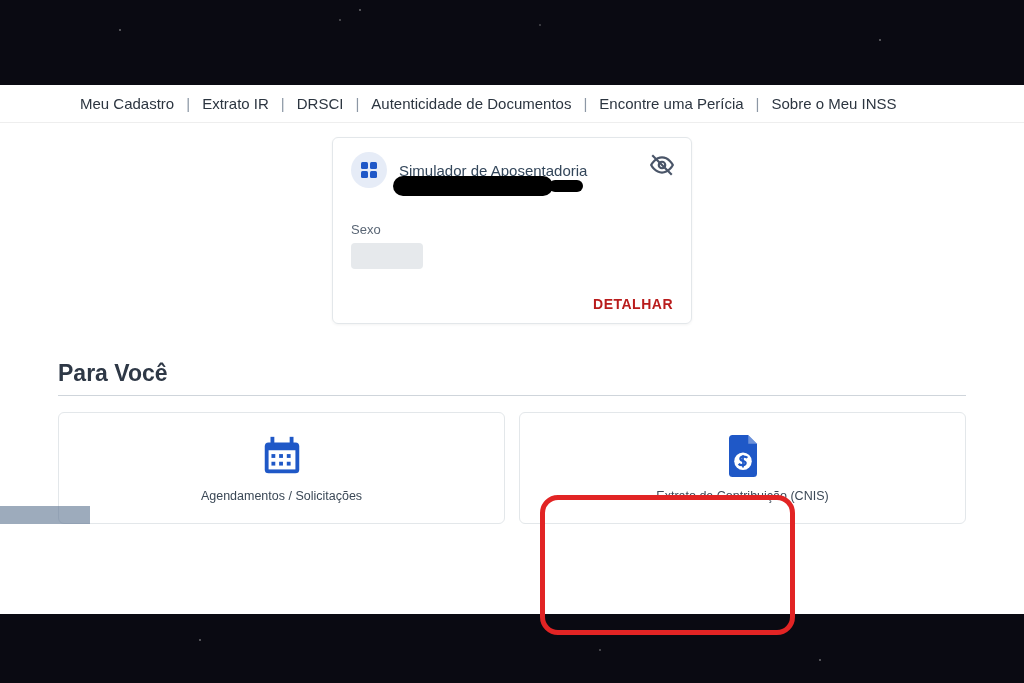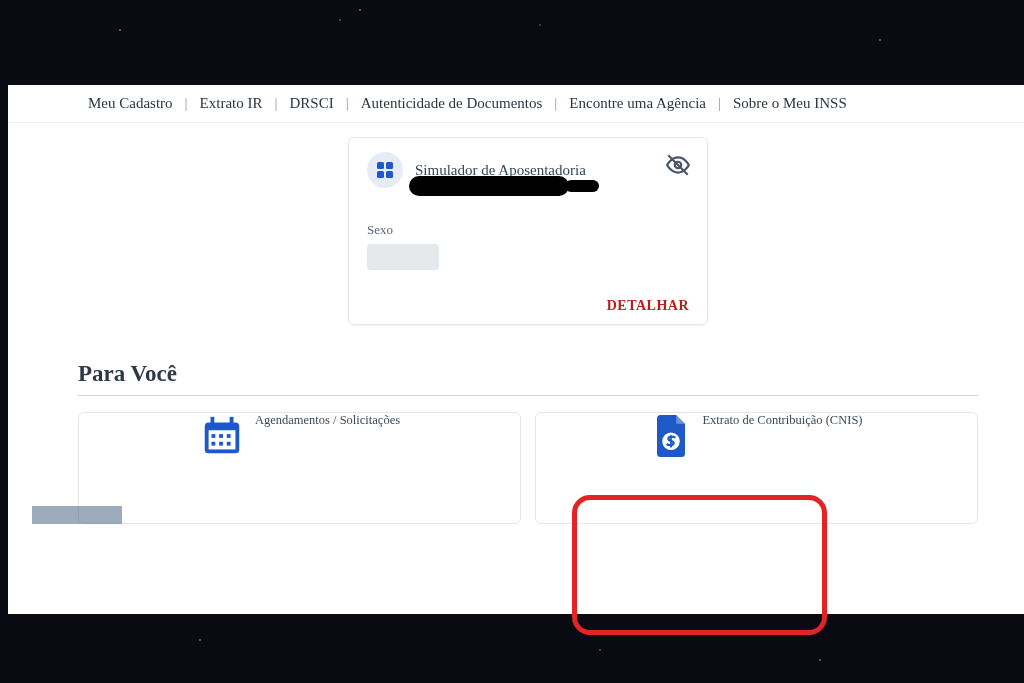--- a/index.html
+++ b/index.html
@@ -23,39 +23,38 @@
       radial-gradient(1px 1px at 340px 20px, #ccc, transparent),
       radial-gradient(1px 1px at 360px 10px, #fff, transparent),
       radial-gradient(1px 1px at 540px 25px, #aaa, transparent),
       radial-gradient(1px 1px at 880px 40px, #fff, transparent),
       radial-gradient(1px 1px at 200px 640px, #fff, transparent),
       radial-gradient(1px 1px at 600px 650px, #ccc, transparent),
       radial-gradient(1px 1px at 820px 660px, #fff, transparent);
   }
   .page {
     position: absolute;
-    top: 85px; left: 8px; right: 0;
+    top: 85px; left: 0; right: 0;
     height: 529px;
     background: #fff;
-    font-family: Liberation Serif, serif;
   }
   .topnav {
     display: flex;
     align-items: center;
     gap: 12px;
     padding: 10px 40px 10px 80px;
     font-size: 15px;
     color: #2c3540;
     border-bottom: 1px solid #eee;
     white-space: nowrap;
     overflow: hidden;
   }
   .topnav .sep { color: #8c97a5; }
   .topnav a { color: #2c3540; text-decoration: none; cursor: pointer; }
-  .content { position: relative; padding: 0 40px; margin-left: 24px; }
+  .content { position: relative; padding: 0 52px; }
   .card {
     width: 360px;
     margin: 14px auto 0 auto;
     border: 1px solid #e3e7ea;
     border-radius: 6px;
     padding: 14px 18px 10px 18px;
     box-shadow: 0 1px 3px rgba(0,0,0,0.05);
     position: relative;
   }
   .card-head { display: flex; align-items: center; gap: 12px; }
@@ -105,21 +104,21 @@
   }
   .divider { height:1px; background:#cfd5db; margin: 0 6px 16px 6px; }
   .tiles {
     display:flex; gap: 14px; padding: 0 6px;
   }
   .tile {
     flex:1;
     border:1px solid #e3e7ea;
     border-radius:6px;
     height: 112px;
-    display:flex; flex-direction:row; justify-content:center;
+    display:flex; flex-direction:column; align-items:center; justify-content:center;
     gap: 10px;
     cursor:pointer;
     background:#fff;
     position:relative;
   }
   .tile-label { font-size: 12.5px; color:#3b4856; }
   .tile svg { color:#1f58c7; }
   .annot {
     position:absolute;
     border: 5px solid #e22424;
@@ -145,21 +144,21 @@
 
   <nav class="topnav">
     <a>Meu Cadastro</a>
     <span class="sep">|</span>
     <a>Extrato IR</a>
     <span class="sep">|</span>
     <a>DRSCI</a>
     <span class="sep">|</span>
     <a>Autenticidade de Documentos</a>
     <span class="sep">|</span>
-    <a>Encontre uma Agência</a>
+    <a>Encontre uma Perícia</a>
     <span class="sep">|</span>
     <a>Sobre o Meu INSS</a>
   </nav>
 
   <div class="content">
 
     <div class="card">
       <div class="card-head">
         <div class="grid-icon">
           <span>

